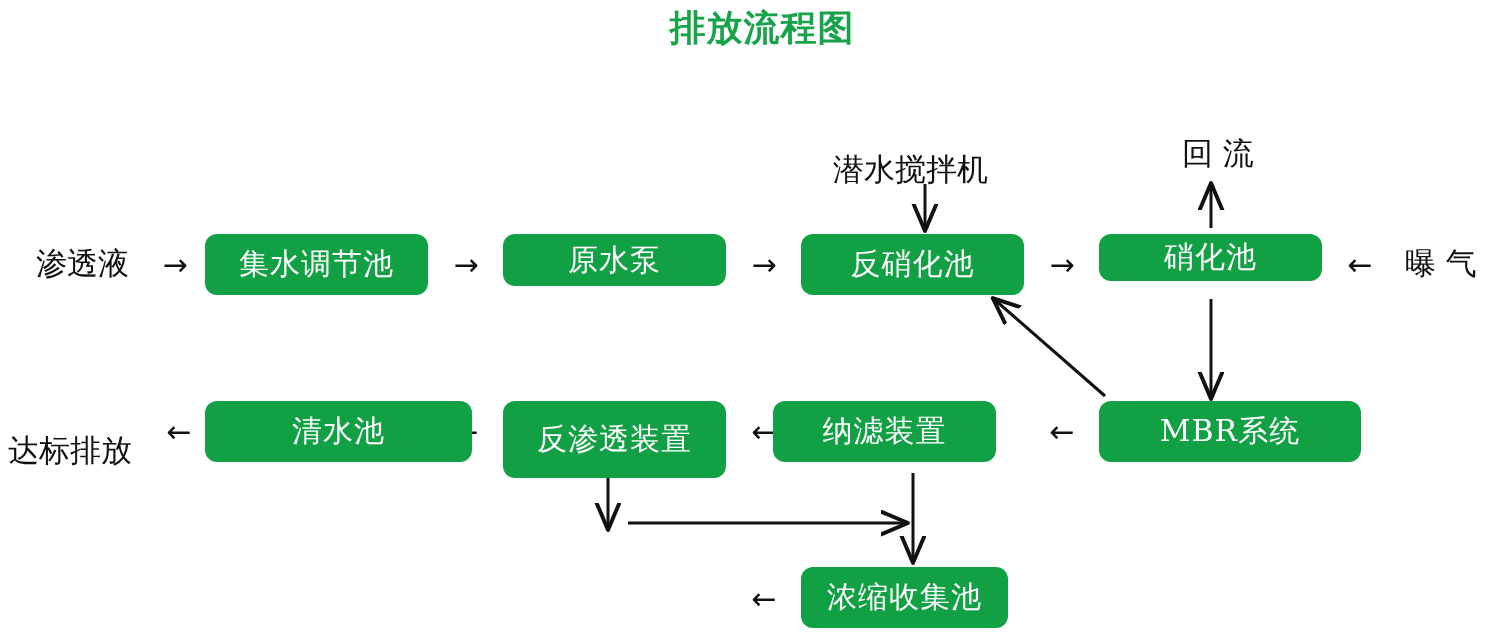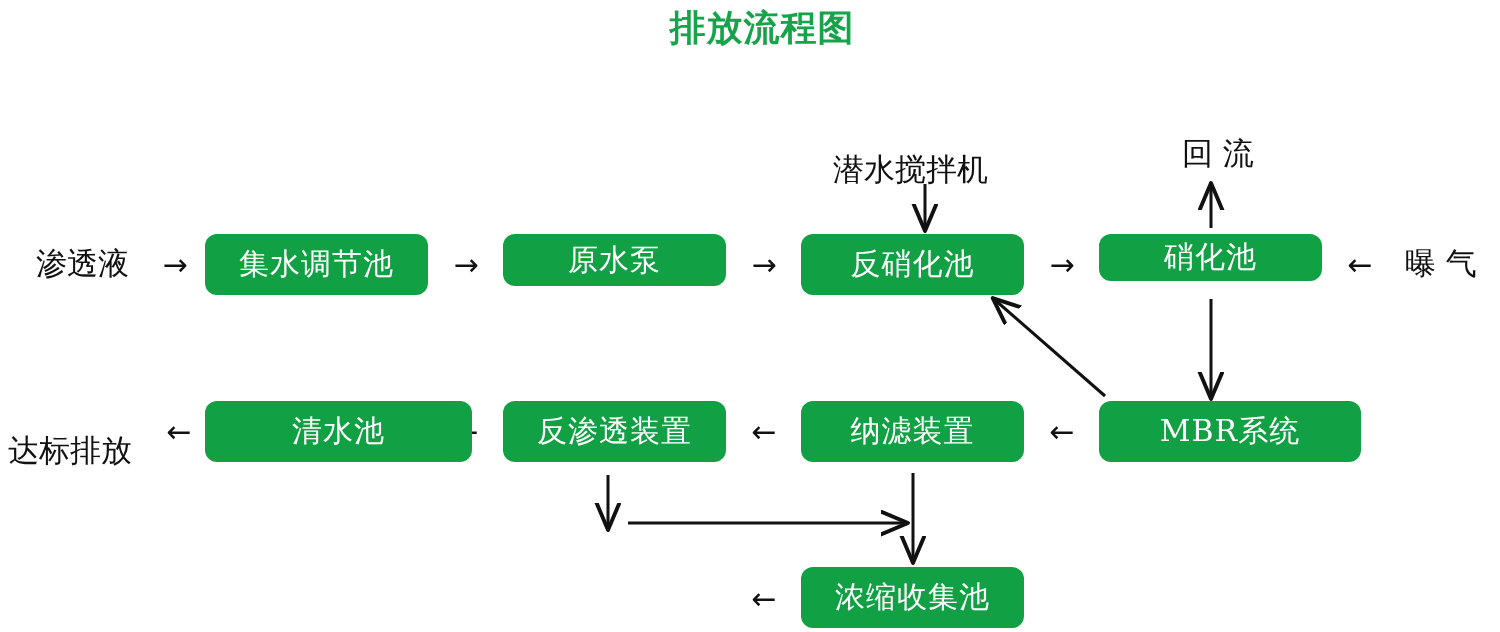--- a/index.html
+++ b/index.html
@@ -133,19 +133,19 @@
   <div class="arrow-glyph" style="left:155px; top:415px; width:48px; height:34px;">←</div>
 
   <div class="arrow-glyph" style="left:735px; top:582px; width:58px; height:34px;">←</div>
 
   <div class="node" style="left:205px;  top:234px; width:223px; height:61px;">集水调节池</div>
   <div class="node" style="left:503px;  top:234px; width:223px; height:52px;">原水泵</div>
   <div class="node" style="left:801px;  top:234px; width:223px; height:61px;">反硝化池</div>
   <div class="node" style="left:1099px; top:234px; width:223px; height:47px;">硝化池</div>
 
   <div class="node" style="left:1099px; top:401px; width:262px; height:61px;">MBR系统</div>
-  <div class="node" style="left:801px;  top:401px; width:223px; height:61px;">纳滤装置</div>
-  <div class="node" style="left:503px;  top:401px; width:223px; height:61px;">反渗透装置</div>
+  <div class="node" style="left:773px;  top:401px; width:223px; height:61px;">纳滤装置</div>
+  <div class="node" style="left:503px;  top:401px; width:223px; height:77px;">反渗透装置</div>
   <div class="node" style="left:205px;  top:401px; width:267px; height:61px;">清水池</div>
 
-  <div class="node" style="left:801px; top:567px; width:223px; height:61px;">浓缩收集池</div>
+  <div class="node" style="left:801px; top:567px; width:207px; height:61px;">浓缩收集池</div>
 
 </div>
 
 </body></html>

